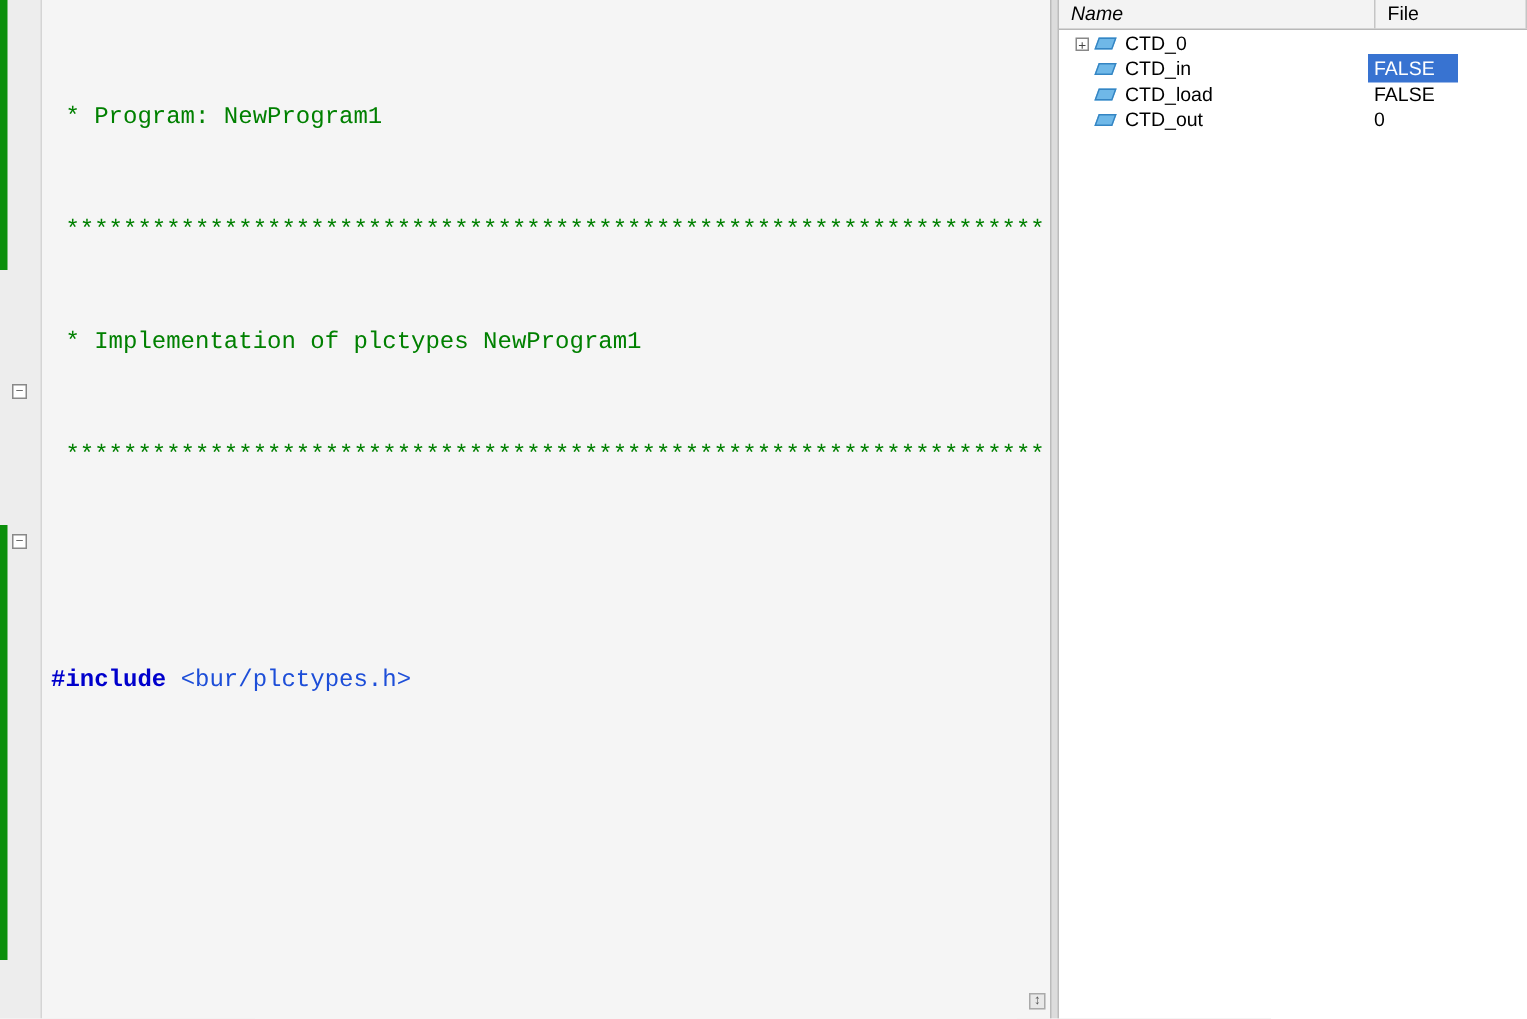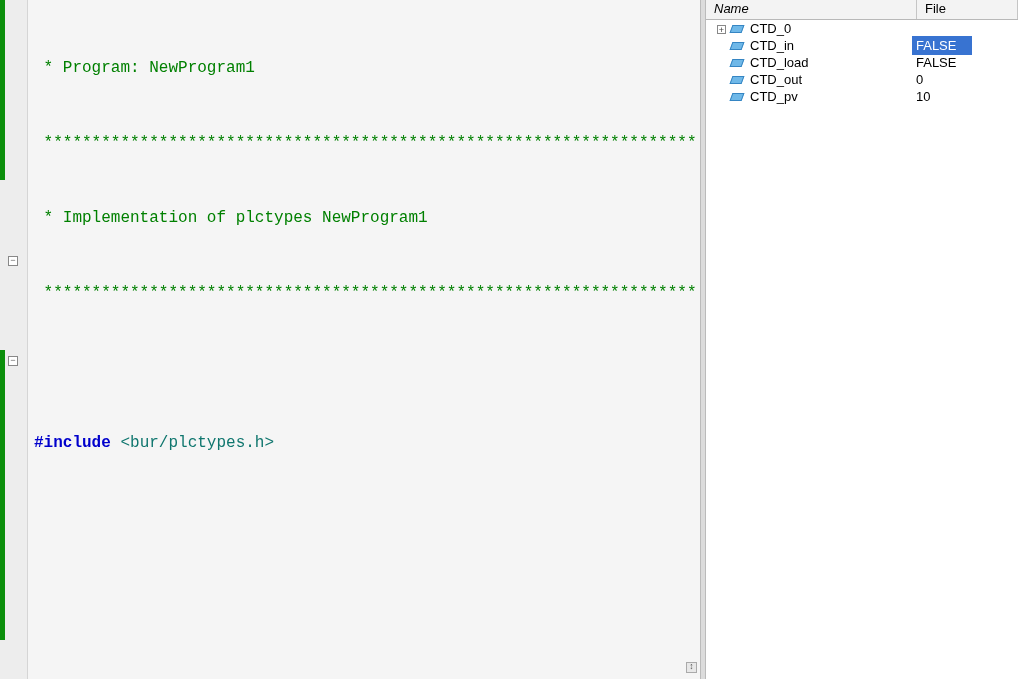--- a/index.html
+++ b/index.html
@@ -40,30 +40,30 @@
       cursor: pointer;
     }
     .change-bar {
       position: absolute;
       left: 0;
       width: 5px;
       background: #0b8f0b;
     }
     .code-area {
       flex: 1;
-      padding: 6px 6px;
+      padding: 16px 6px;
       white-space: pre;
       line-height: 25px;
       color: #000;
       overflow: hidden;
     }
     .code-line { height: 25px; }
     .c-green { color: #008000; }
     .c-blue { color: #0000cc; font-weight: bold; }
-    .c-brown { color: #0f766e; }
+    .c-brown { color: #1d4ed8; }
     .small-arrow {
       position: absolute;
       bottom: 6px;
       right: 3px;
       width: 11px;
       height: 11px;
       background: #e8e8e8;
       border: 1px solid #aaa;
       font-size: 9px;
       line-height: 9px;
@@ -204,21 +204,13 @@
 
   <div class="watch-row">
     <div class="wc-expand"></div>
     <div class="wc-icon">
         <div class="var-icon"></div>
       </div>
     <div class="wc-name">CTD_out</div>
     <div class="wc-value"><span class="wv-value">0</span></div>
   </div>
 
-  <div class="watch-row">
-    <div class="wc-expand"></div>
-    <div class="wc-icon">
-        <div class="var-icon"></div>
-      </div>
-    <div class="wc-name">CTD_pv</div>
-    <div class="wc-value"><span class="wv-value">10</span></div>
-  </div>
 </div>
 
 </body></html>

